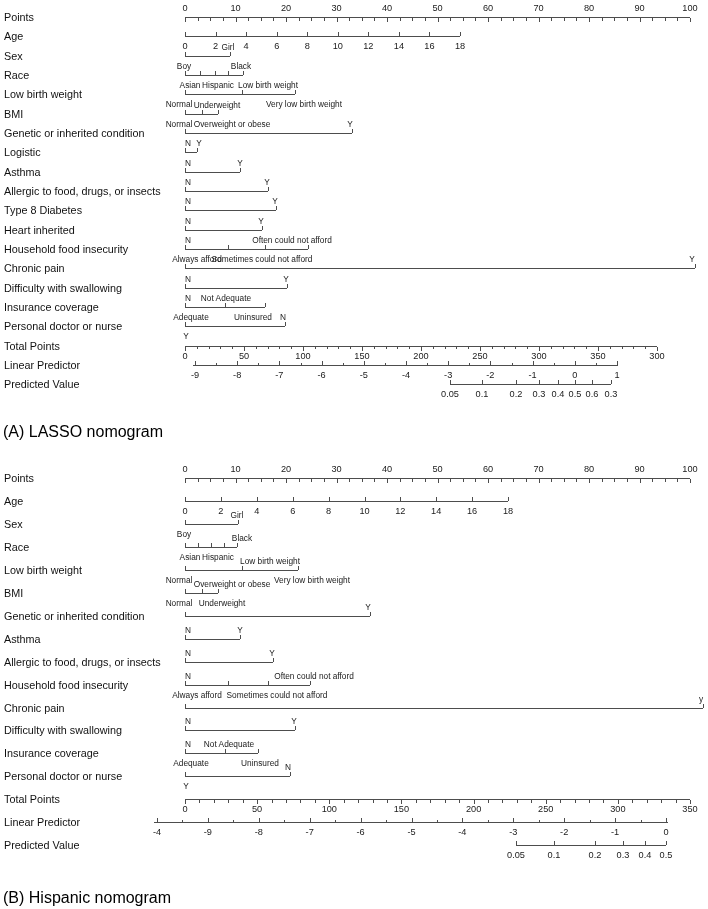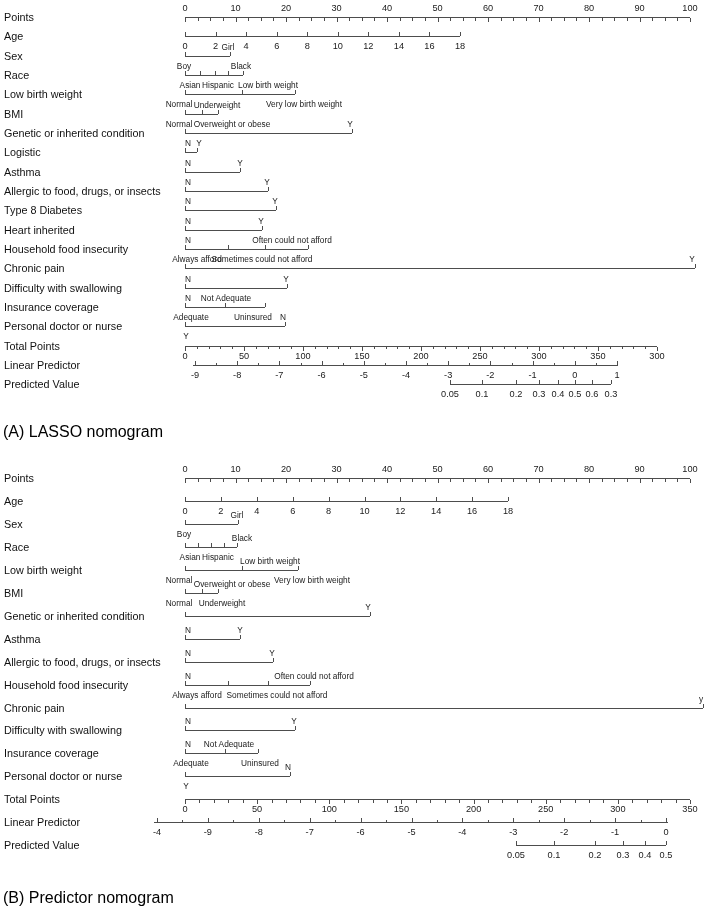--- a/index.html
+++ b/index.html
@@ -568,14 +568,14 @@
       <div class="tick" style="left: 645px; height: 4px; top: 841.2px;"></div>
       <div class="tick" style="left: 666px; height: 4px; top: 841.2px;"></div>
       <div class="lab num" style="left: 516px; top: 850.2px;">0.05</div>
       <div class="lab num" style="left: 554px; top: 850.2px;">0.1</div>
       <div class="lab num" style="left: 595px; top: 850.2px;">0.2</div>
       <div class="lab num" style="left: 623px; top: 850.2px;">0.3</div>
       <div class="lab num" style="left: 645px; top: 850.2px;">0.4</div>
       <div class="lab num" style="left: 666px; top: 850.2px;">0.5</div>
     </div>
   <div class="caption" style="top:423px">(A) LASSO nomogram</div>
-  <div class="caption" style="top:889px">(B) Predictor nomogram</div>
+  <div class="caption" style="top:889px">(B) Hispanic nomogram</div>
 </div>
 
 </body></html>

